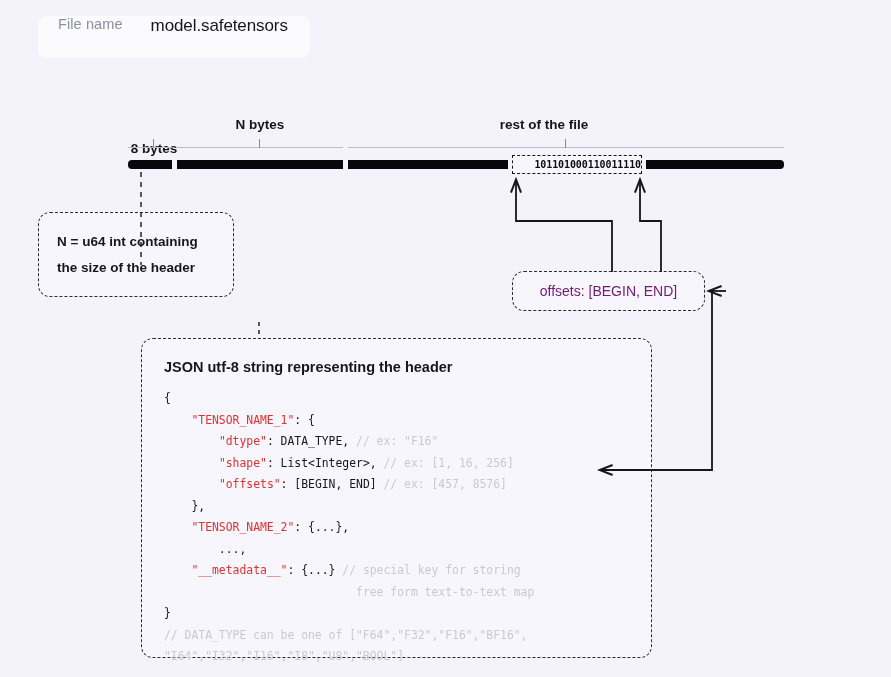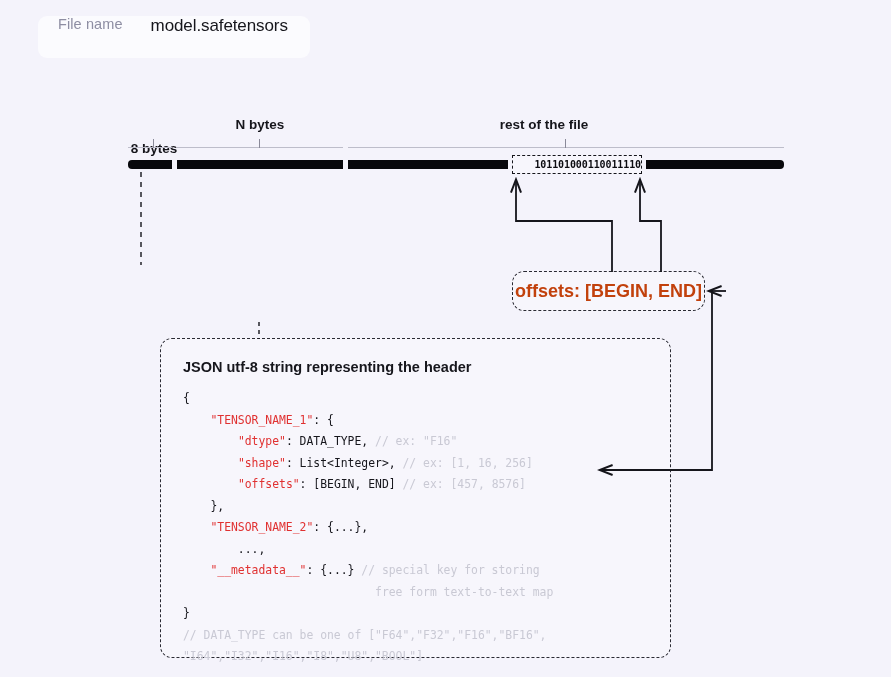--- a/index.html
+++ b/index.html
@@ -62,25 +62,25 @@
   #callout-n {
     left:38px; top:212px; width:196px; height:85px;
     padding:16px 18px;
   }
   #callout-n .line { font-size:13.5px; font-weight:bold; color:#16161c; line-height:26px; }
 
   #callout-offsets {
     left:512px; top:271px; width:193px; height:40px;
     display:flex; align-items:center; justify-content:center;
   }
-  #callout-offsets .line { font-size:18px; font-weight:bold; color:#c2410c; }
+  #callout-offsets .line { font-size:14px; font-weight:normal; color:#701a75; }
 
   
   #json-panel {
-    position:absolute; left:160px; top:338px; width:511px; height:320px;
+    position:absolute; left:141px; top:338px; width:511px; height:320px;
     box-sizing:border-box;
     border:1.5px dashed #2a2a33;
     border-radius:12px;
     background:#f7f6fc;
     padding:20px 22px 16px 22px;
   }
   #json-title { font-size:14.5px; font-weight:bold; color:#16161c; margin-bottom:13px; }
   .code {
     font-family:"DejaVu Sans Mono", monospace;
     font-size:11.4px;
@@ -119,20 +119,24 @@
 
   <div class="barseg leftcap" style="left:128px; width:44px;"></div>
   <div class="barseg sharp" style="left:177px; width:166px;"></div>
   <div class="barseg sharp" style="left:348px; width:160px;"></div>
   <div class="barseg rightcap" style="left:646px; width:138px;"></div>
 
   <div class="binary-box">
     <span class="binary-text">101101000110011110</span>
   </div>
 
+  <div class="callout" id="callout-n">
+    <div class="line">N = u64 int containing</div>
+    <div class="line">the size of the header</div>
+  </div>
 
   <div class="callout" id="callout-offsets">
     <div class="line">offsets: [BEGIN, END]</div>
   </div>
 
   <div id="json-panel">
     <div id="json-title">JSON utf-8 string representing the header</div>
     <div id="json-code" class="code"><div>{</div><div>    <span class="k">"TENSOR_NAME_1"</span>: {</div><div>        <span class="k">"dtype"</span>: DATA_TYPE,<span class="c"> // ex: "F16"</span></div><div>        <span class="k">"shape"</span>: List&lt;Integer&gt;,<span class="c"> // ex: [1, 16, 256]</span></div><div>        <span class="k">"offsets"</span>: [BEGIN, END]<span class="c"> // ex: [457, 8576]</span></div><div>    },</div><div>    <span class="k">"TENSOR_NAME_2"</span>: {...},</div><div>        ...,</div><div>    <span class="k">"__metadata__"</span>: {...}<span class="c"> // special key for storing</span></div><div>                            <span class="c">free form text-to-text map</span></div><div>}</div><div><span class="c">// DATA_TYPE can be one of ["F64","F32","F16","BF16",</span></div><div><span class="c">"I64","I32","I16","I8","U8","BOOL"]</span></div></div>
   </div>
 

